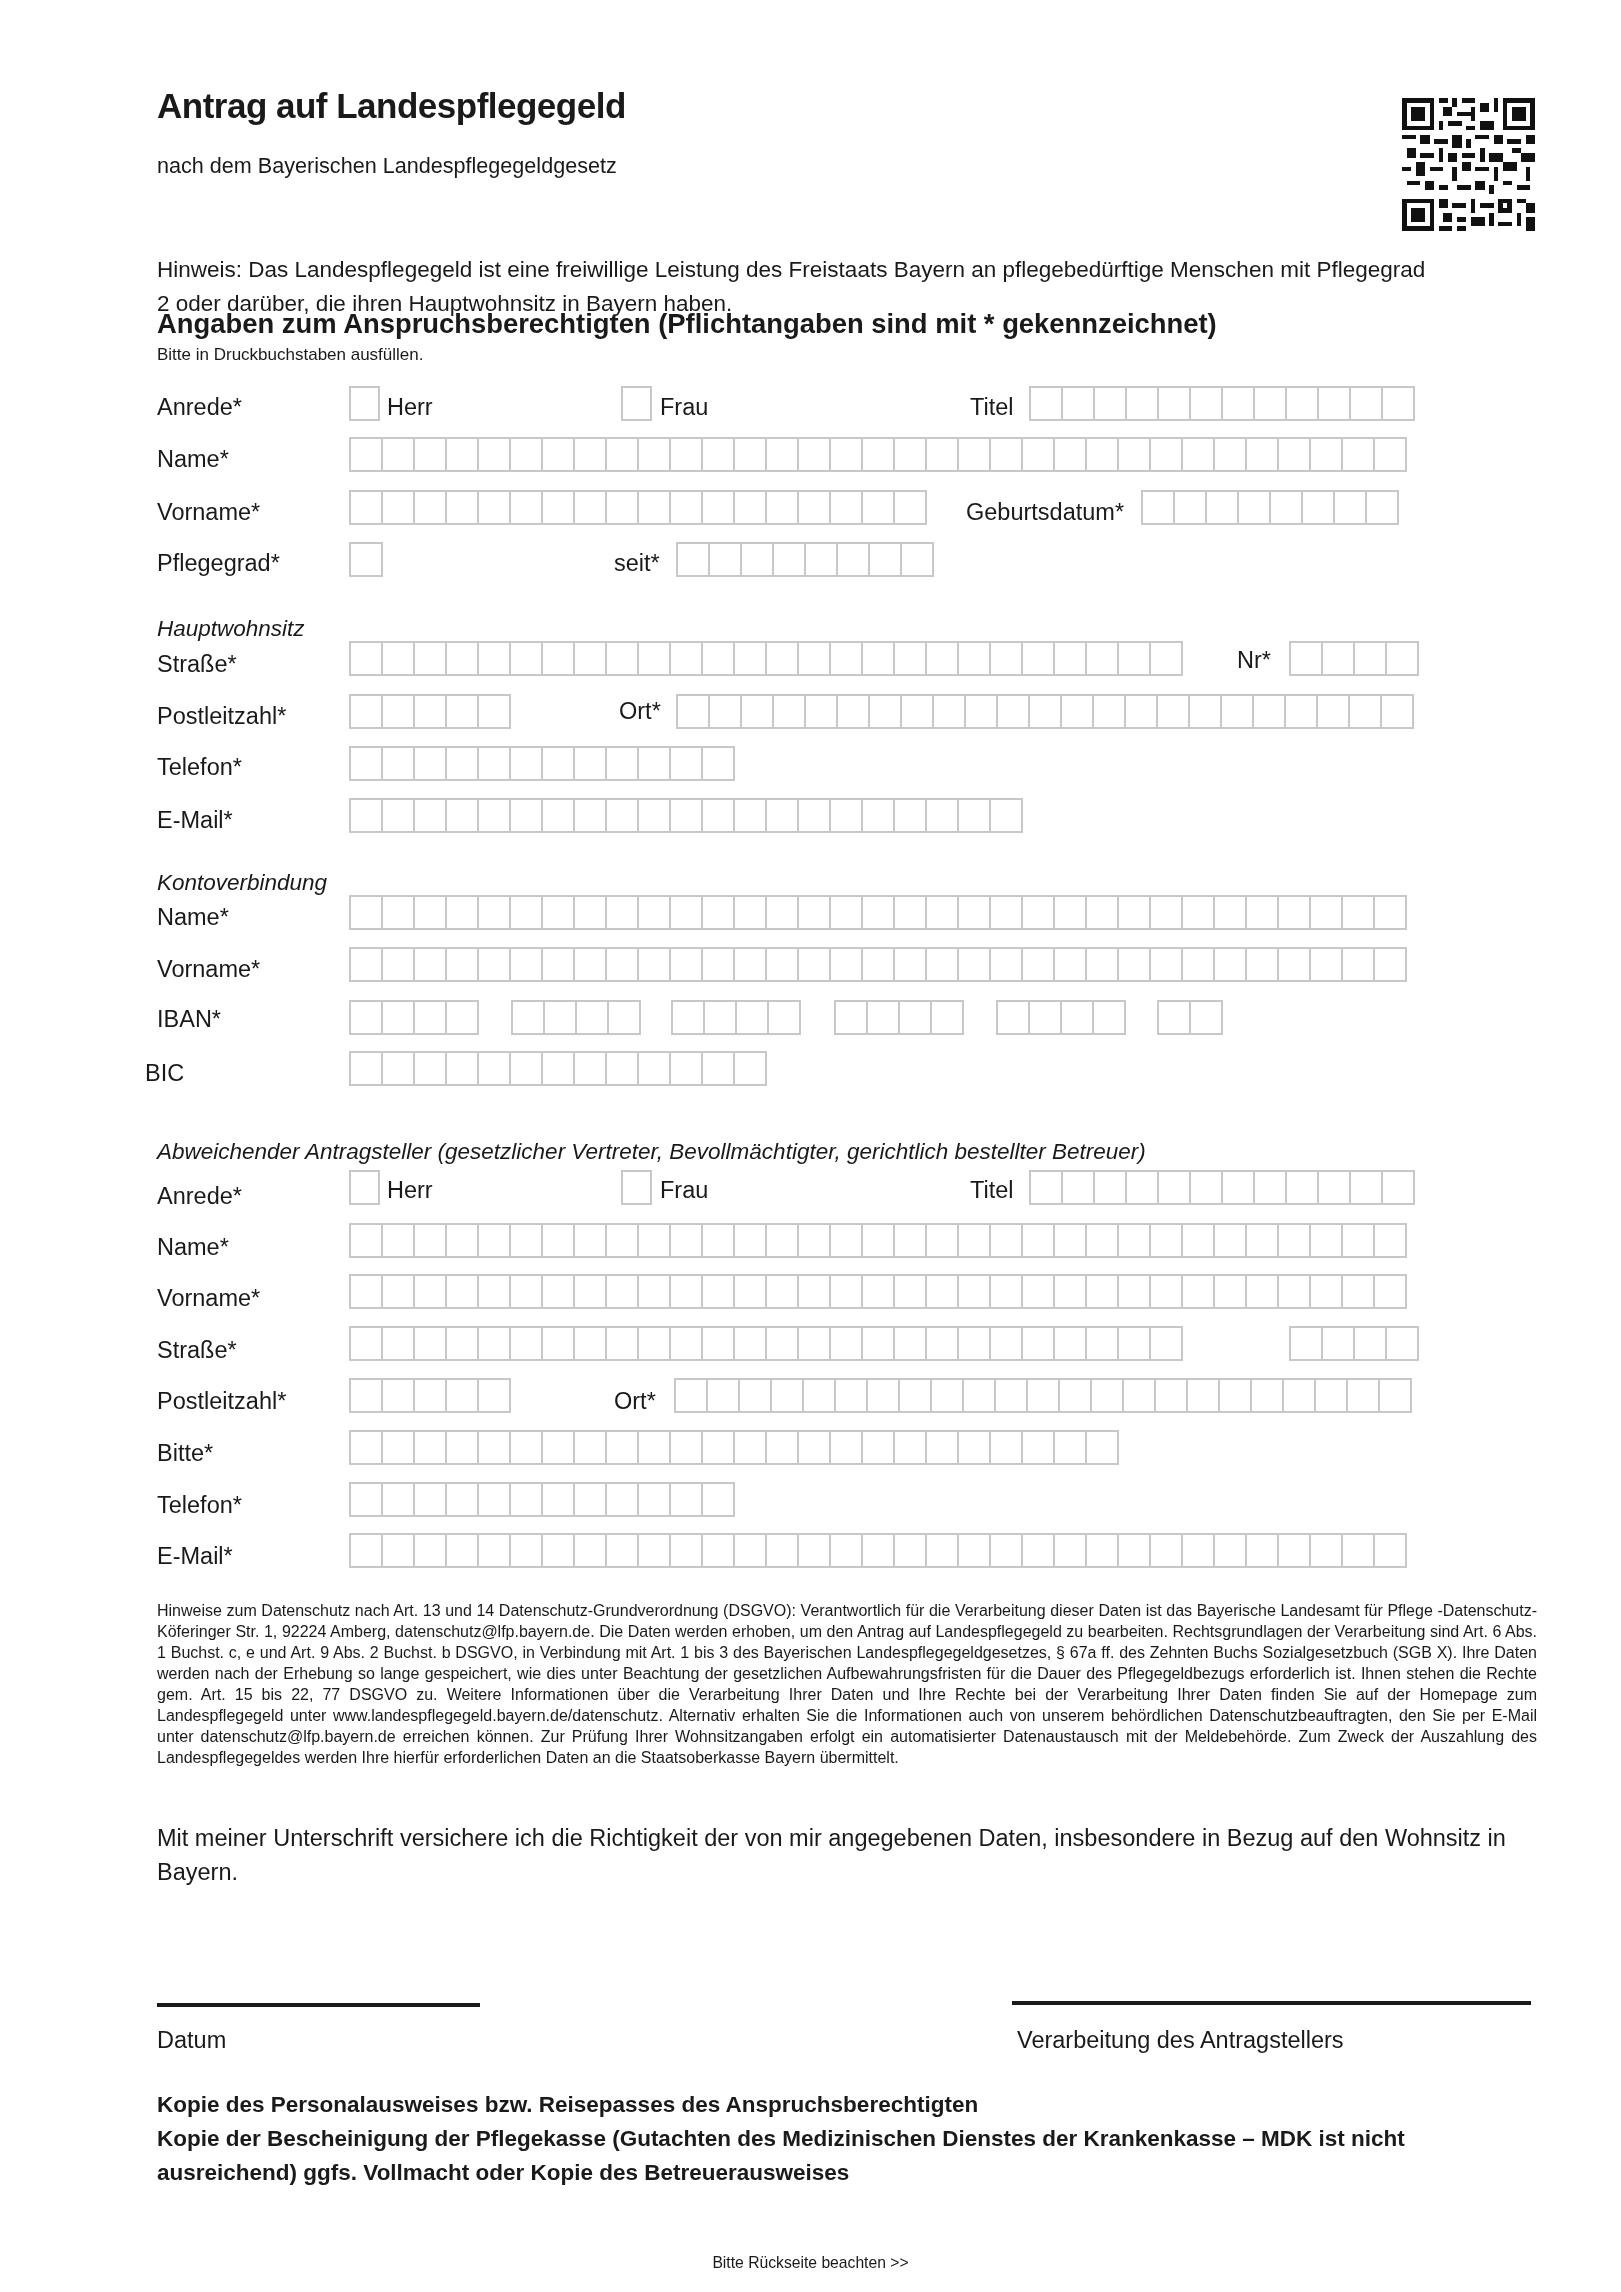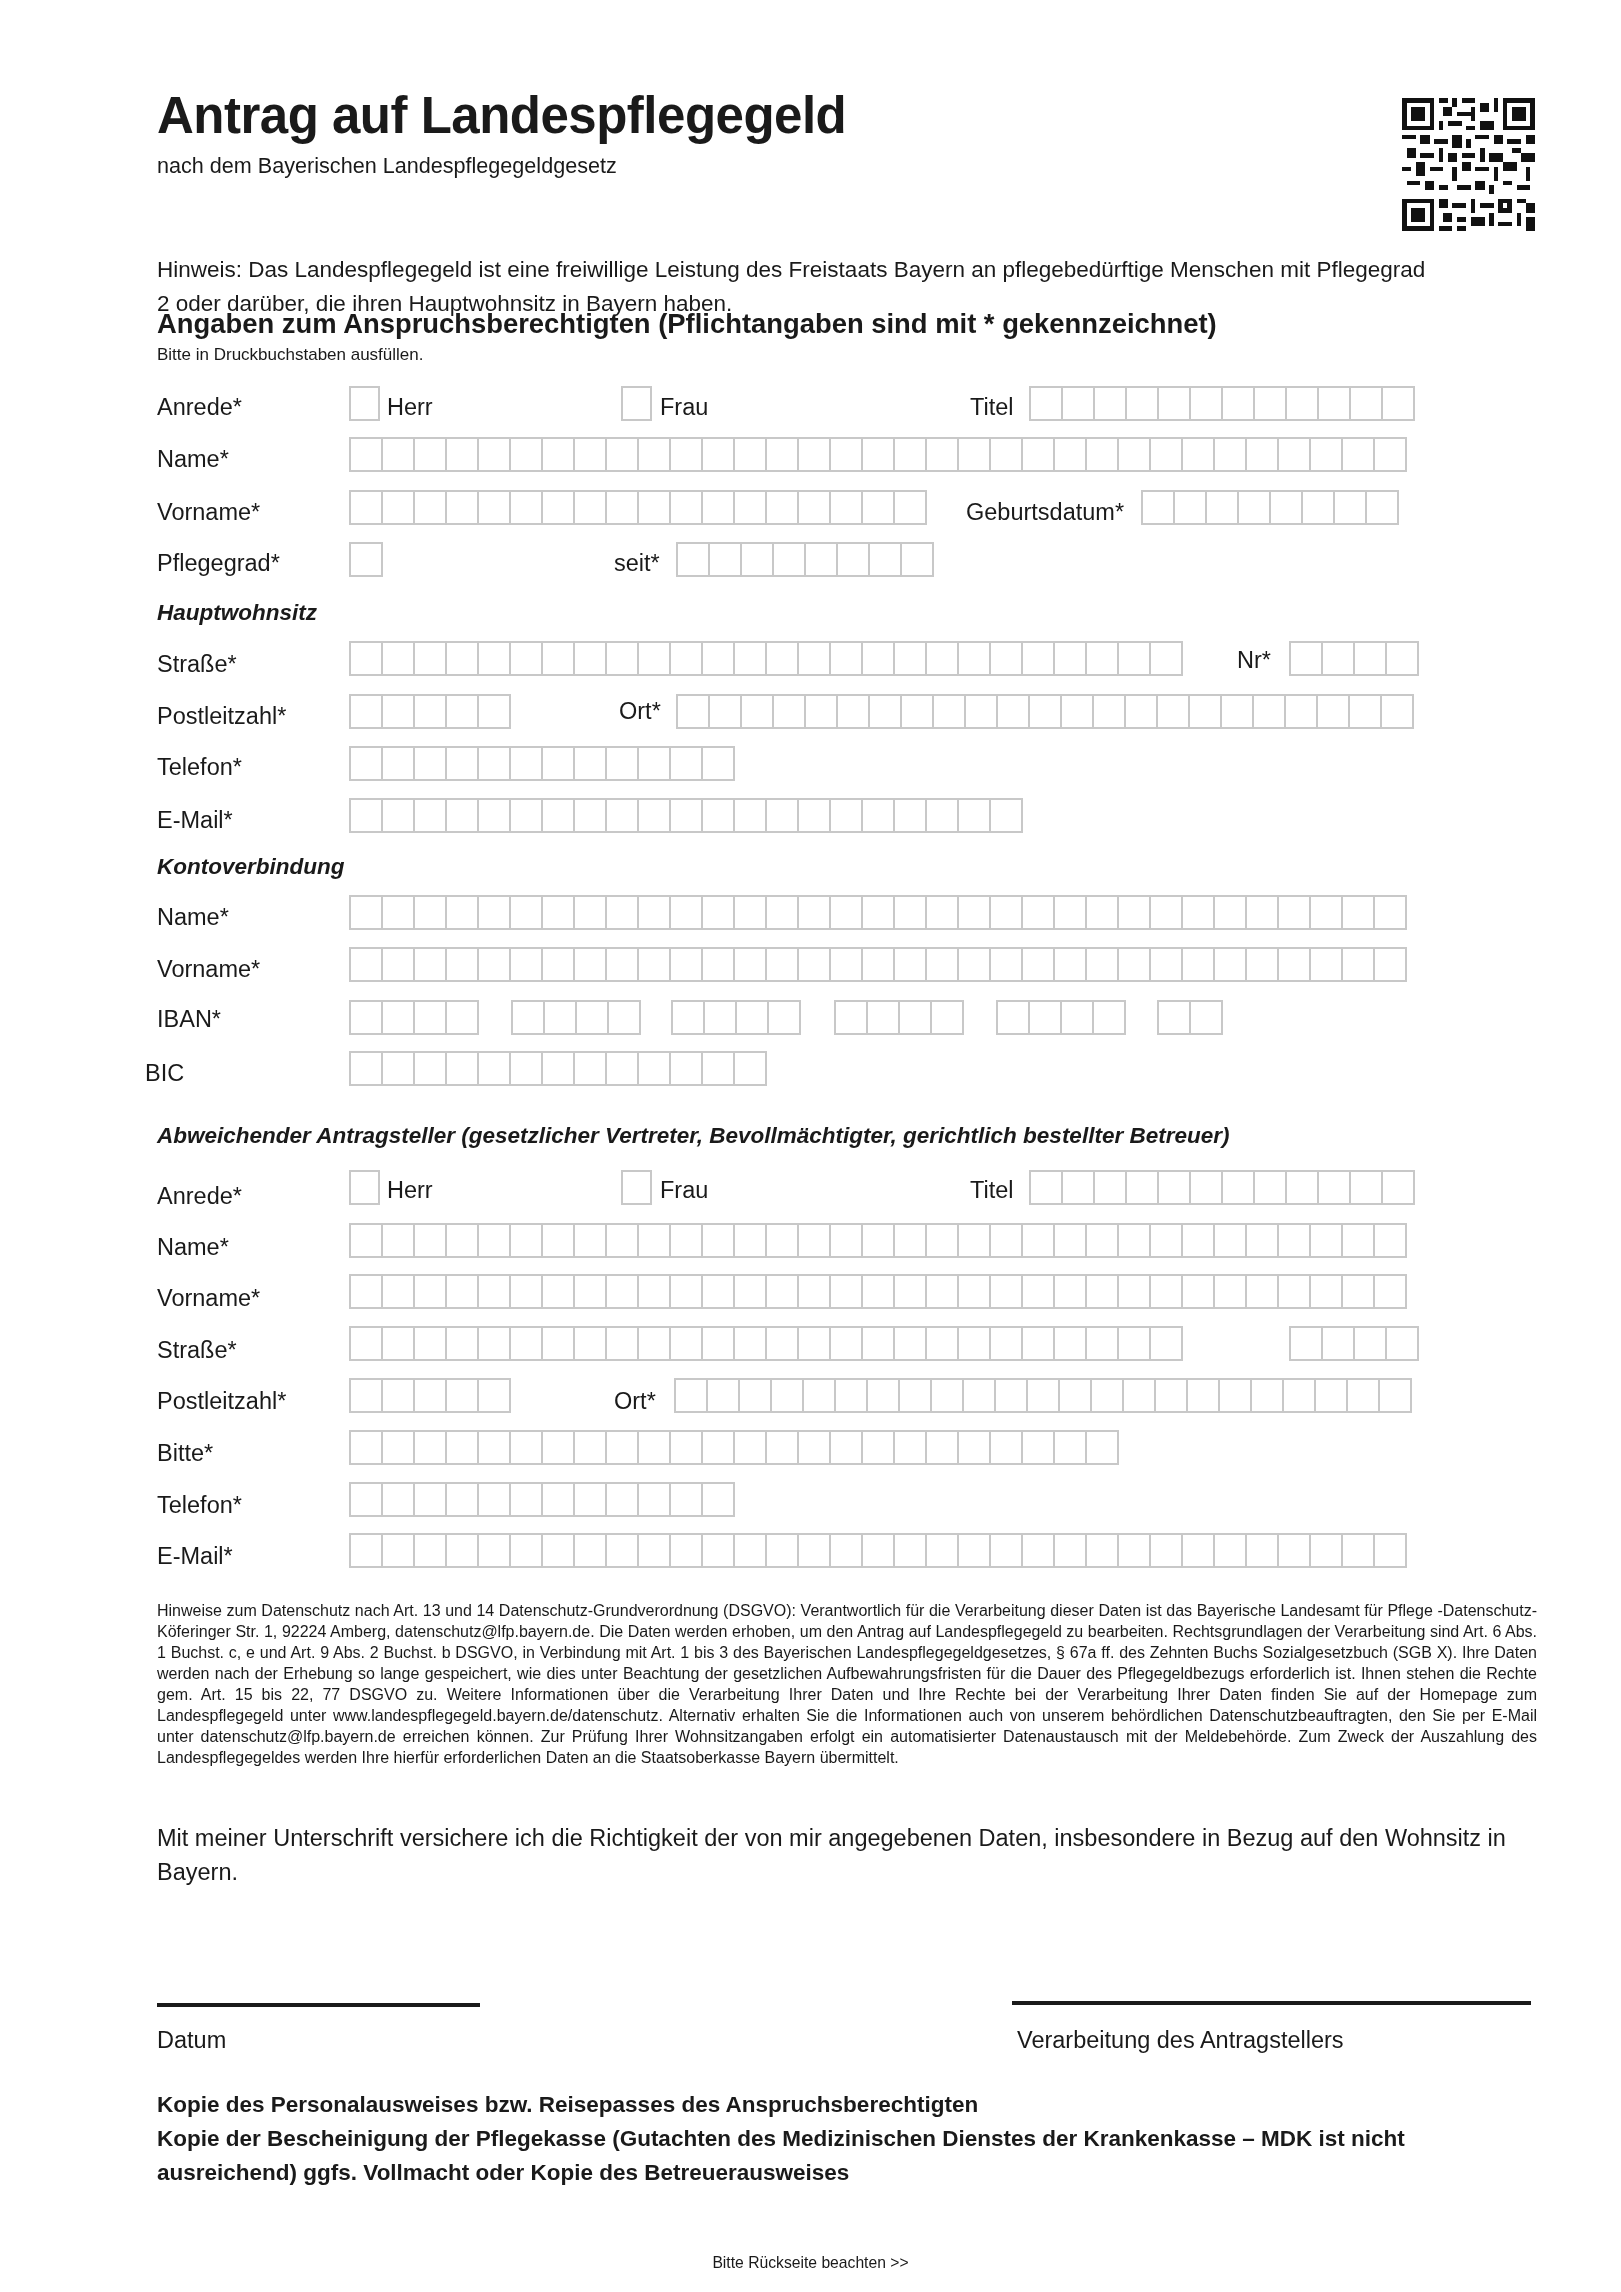--- a/index.html
+++ b/index.html
@@ -1,26 +1,26 @@
 <!DOCTYPE html>
 <html><head>
 <meta charset="utf-8">
 <style>
   html, body { margin: 0; padding: 0; background: #ffffff; }
   body { width: 1621px; height: 2293px; position: relative; overflow: hidden;
          font-family: "Liberation Sans", sans-serif; color: #1a1a1a; }
   .abs { position: absolute; }
-  .title { left: 157px; top: 86px; font-size: 51px; font-weight: bold; letter-spacing: -0.5px; }
+  .title { left: 157px; top: 86px; font-size: 35px; font-weight: bold; letter-spacing: -0.5px; }
   .subtitle { left: 157px; top: 153px; font-size: 21.6px; }
   .qr { left: 1402px; top: 98px; width: 133px; height: 133px; }
   .hint { left: 157px; top: 225px; width: 1274px; font-size: 22.5px; line-height: 34px; margin-top: 28px; }
   .sec-head { left: 157px; top: 308px; font-size: 27.4px; font-weight: bold; }
   .sec-sub { left: 157px; top: 345px; font-size: 17px; }
   .label { font-size: 23.5px; }
-  .sub-head { font-size: 22.5px; font-weight: bold; font-style: italic; }
+  .sub-head { font-size: 22.5px; font-weight: normal; font-style: italic; margin-top: 16px; }
   .field { position: absolute; display: flex; height: 35px; border: 2px solid #c8c8c8; border-right: none; box-sizing: border-box; }
   .cell { width: 32px; height: 100%; border-right: 2px solid #c8c8c8; box-sizing: border-box; background: #fff; }
   .checkbox { position: absolute; width: 31px; height: 35px; border: 2px solid #c8c8c8; box-sizing: border-box; background: #fff; }
   .privacy { left: 157px; top: 1600px; width: 1380px; font-size: 16px; line-height: 21px; text-align: justify; }
   .confirm { left: 157px; top: 1821px; width: 1392px; font-size: 23.5px; line-height: 34px; }
   .sigline { height: 3.9px; background: #1a1a1a; }
   .attach { left: 157px; top: 2088px; width: 1392px; font-size: 22.5px; line-height: 34px; font-weight: bold; }
   .footer { left: 0; width: 1621px; top: 2254px; text-align: center; font-size: 15.7px; }
 </style>
 </head>

